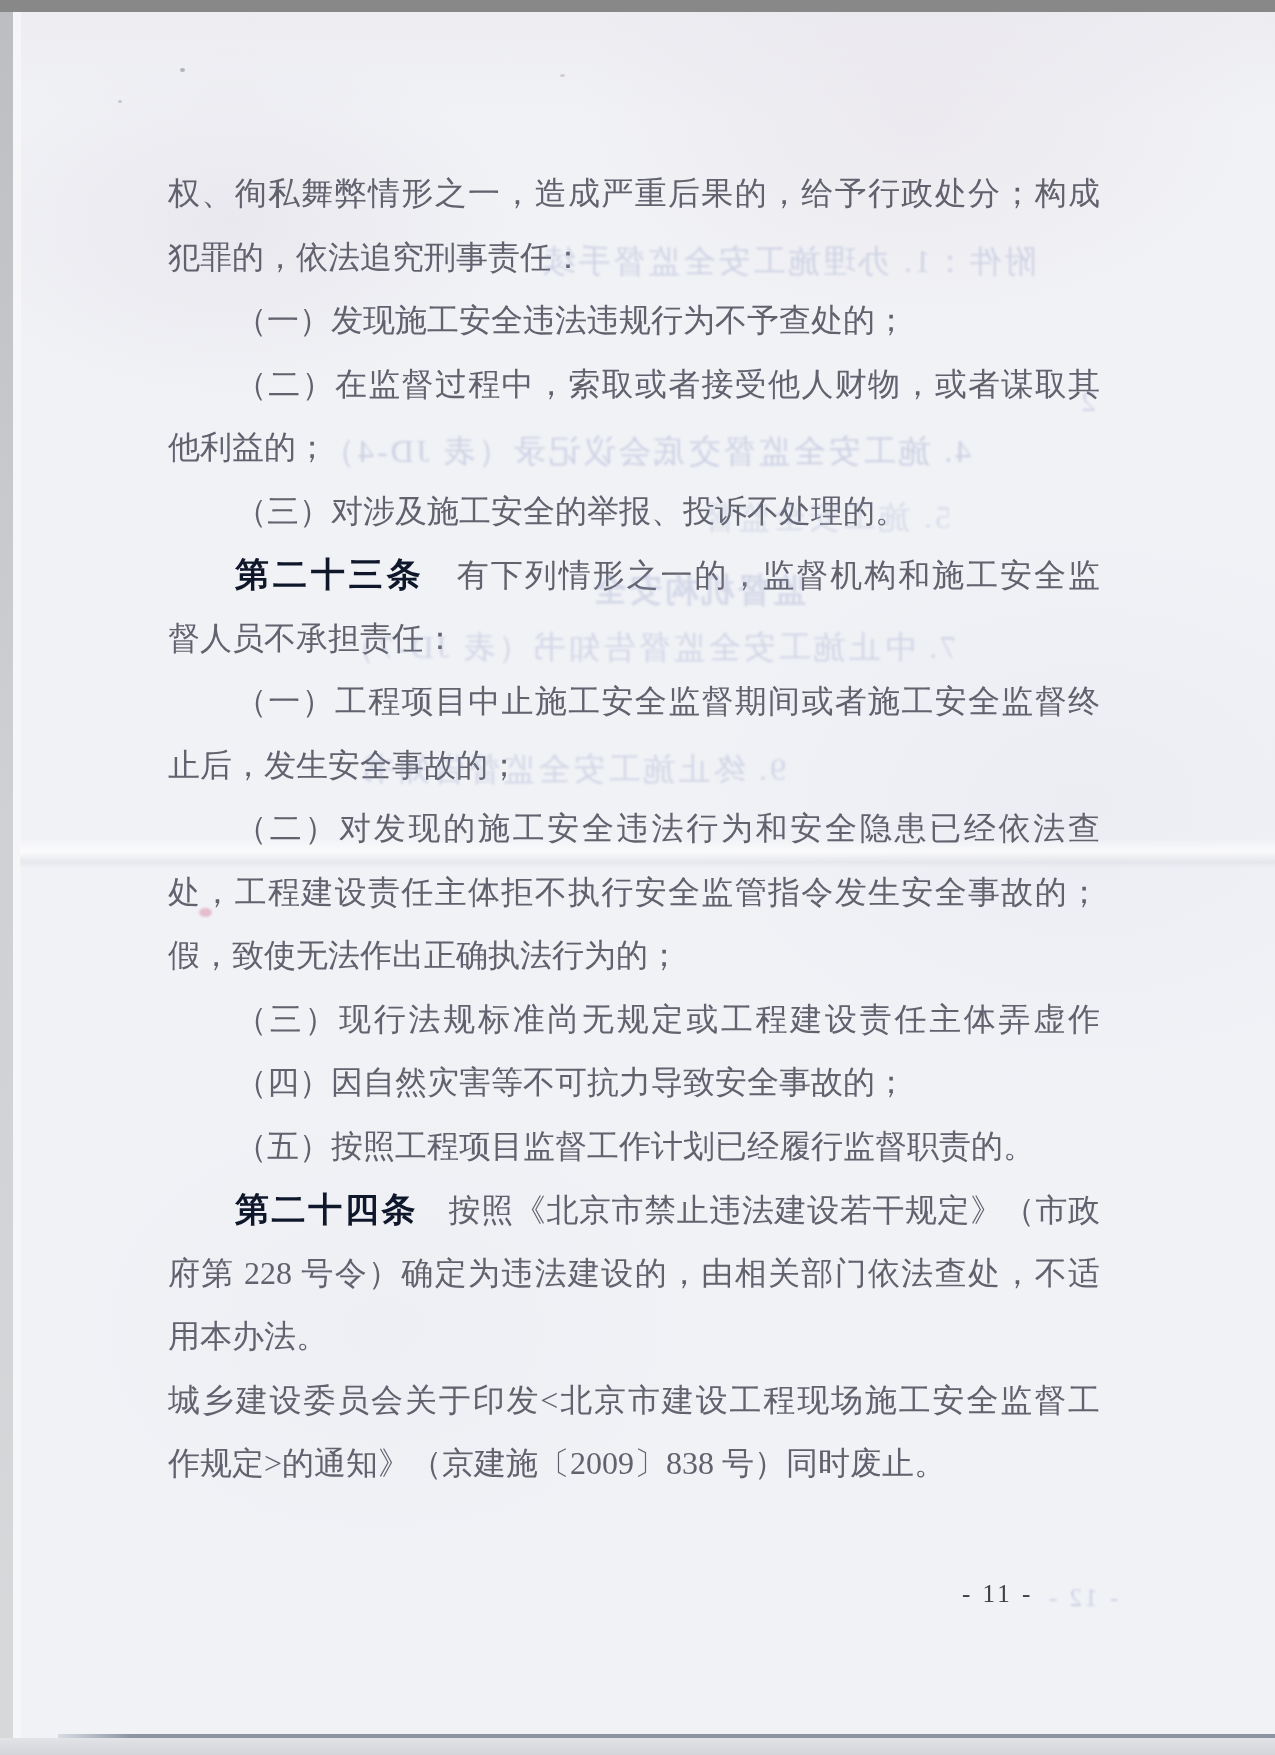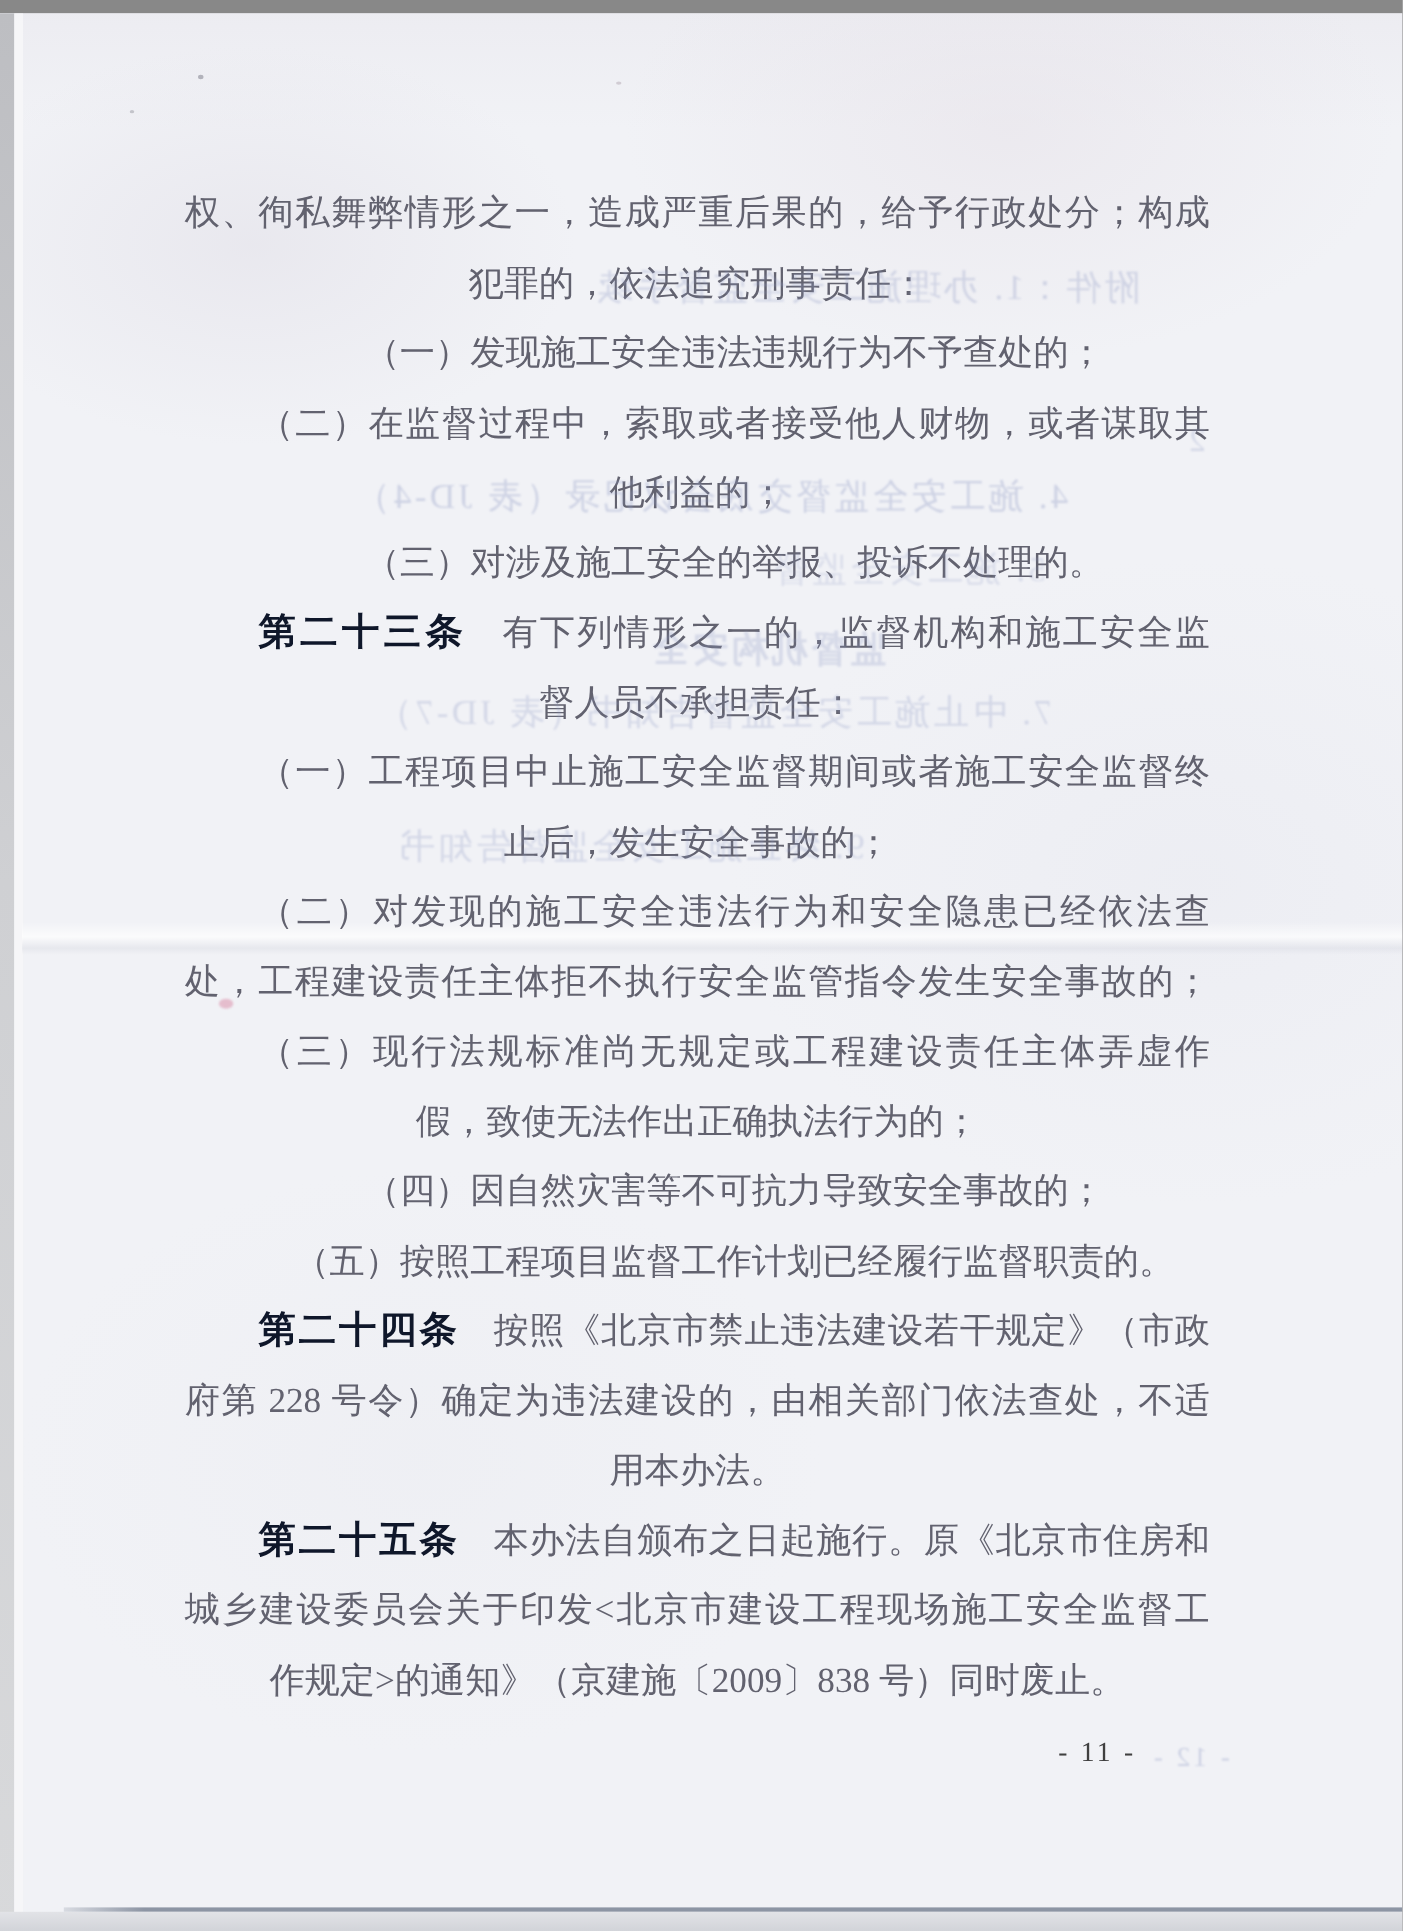--- a/index.html
+++ b/index.html
@@ -30,21 +30,21 @@
   .bottom-band{position:absolute;left:0;top:1726px;width:100%;height:29px;
     background:linear-gradient(180deg,#e2e3e7 0%,#d3d5da 55%,#ccced4 100%);}
   
   .crease{position:absolute;left:20px;right:0;top:826px;height:30px;pointer-events:none;
     background:linear-gradient(180deg, rgba(255,255,255,0) 0%, rgba(255,255,255,.7) 45%, rgba(206,208,218,.30) 80%, rgba(206,208,218,0) 100%);}
   
   .text-block{
     position:absolute;left:168px;top:150px;width:932px;
     font-size:32px;line-height:63.5px;color:#62626f;
   }
-  .line{height:63.5px;white-space:nowrap;text-align:center;}
+  .line{height:63.5px;white-space:nowrap;}
   .line.justify{white-space:normal;text-align:justify;text-align-last:justify;}
   .line.indent{text-indent:67px;}
   .bold{font-weight:bold;font-size:34px;color:#0f172a;letter-spacing:2px;}
   .gap{display:inline-block;width:30px;}
   
   .page-number{position:absolute;left:962px;top:1568px;font-size:25px;color:#404040;letter-spacing:3px;}
   
   .bleed{position:absolute;transform:scaleX(-1);transform-origin:center;
     color:#8f9ac4;filter:blur(1.2px);white-space:nowrap;letter-spacing:3px;pointer-events:none;}
   
@@ -65,28 +65,27 @@
       <div class="line indent"><span>（一）发现施工安全违法违规行为不予查处的；</span></div>
       <div class="line indent justify"><span>（二）在监督过程中，索取或者接受他人财物，或者谋取其</span></div>
       <div class="line"><span>他利益的；</span></div>
       <div class="line indent"><span>（三）对涉及施工安全的举报、投诉不处理的。</span></div>
       <div class="line indent justify"><span class="bold">第二十三条</span><span class="gap"></span><span>有下列情形之一的，监督机构和施工安全监</span></div>
       <div class="line"><span>督人员不承担责任：</span></div>
       <div class="line indent justify"><span>（一）工程项目中止施工安全监督期间或者施工安全监督终</span></div>
       <div class="line"><span>止后，发生安全事故的；</span></div>
       <div class="line indent justify"><span>（二）对发现的施工安全违法行为和安全隐患已经依法查</span></div>
       <div class="line justify"><span>处，工程建设责任主体拒不执行安全监管指令发生安全事故的；</span></div>
+      <div class="line"><span>假，致使无法作出正确执法行为的；</span></div>
       <div class="line indent justify"><span>（三）现行法规标准尚无规定或工程建设责任主体弄虚作</span></div>
-      <div class="line"><span>假，致使无法作出正确执法行为的；</span></div>
       <div class="line indent"><span>（四）因自然灾害等不可抗力导致安全事故的；</span></div>
       <div class="line indent"><span>（五）按照工程项目监督工作计划已经履行监督职责的。</span></div>
       <div class="line indent justify"><span class="bold">第二十四条</span><span class="gap"></span><span>按照《北京市禁止违法建设若干规定》（市政</span></div>
       <div class="line justify"><span>府第 228 号令）确定为违法建设的，由相关部门依法查处，不适</span></div>
       <div class="line"><span>用本办法。</span></div>
-      <div class="line indent justify"><span class="bold">第二十五条</span><span class="gap"></span><span>本办法自颁布之日起施行。原《北京市住房和</span></div>
       <div class="line justify"><span>城乡建设委员会关于印发&lt;北京市建设工程现场施工安全监督工</span></div>
       <div class="line"><span>作规定&gt;的通知》（京建施〔2009〕838 号）同时废止。</span></div>
     </div>
 
   <div class="page-number">- 11 -</div>
 
   <div id="bleed-layer">
       <div class="bleed" style="left: 540px; top: 228px; font-size: 32px; opacity: 0.33;">附件：1. 办理施工安全监督手续</div>
       <div class="bleed" style="left: 1078px; top: 372px; font-size: 30px; opacity: 0.3;">2</div>
       <div class="bleed" style="left: 320px; top: 418px; font-size: 32px; opacity: 0.36;">4. 施工安全监督交底会议记录（表 JD-4）</div>

